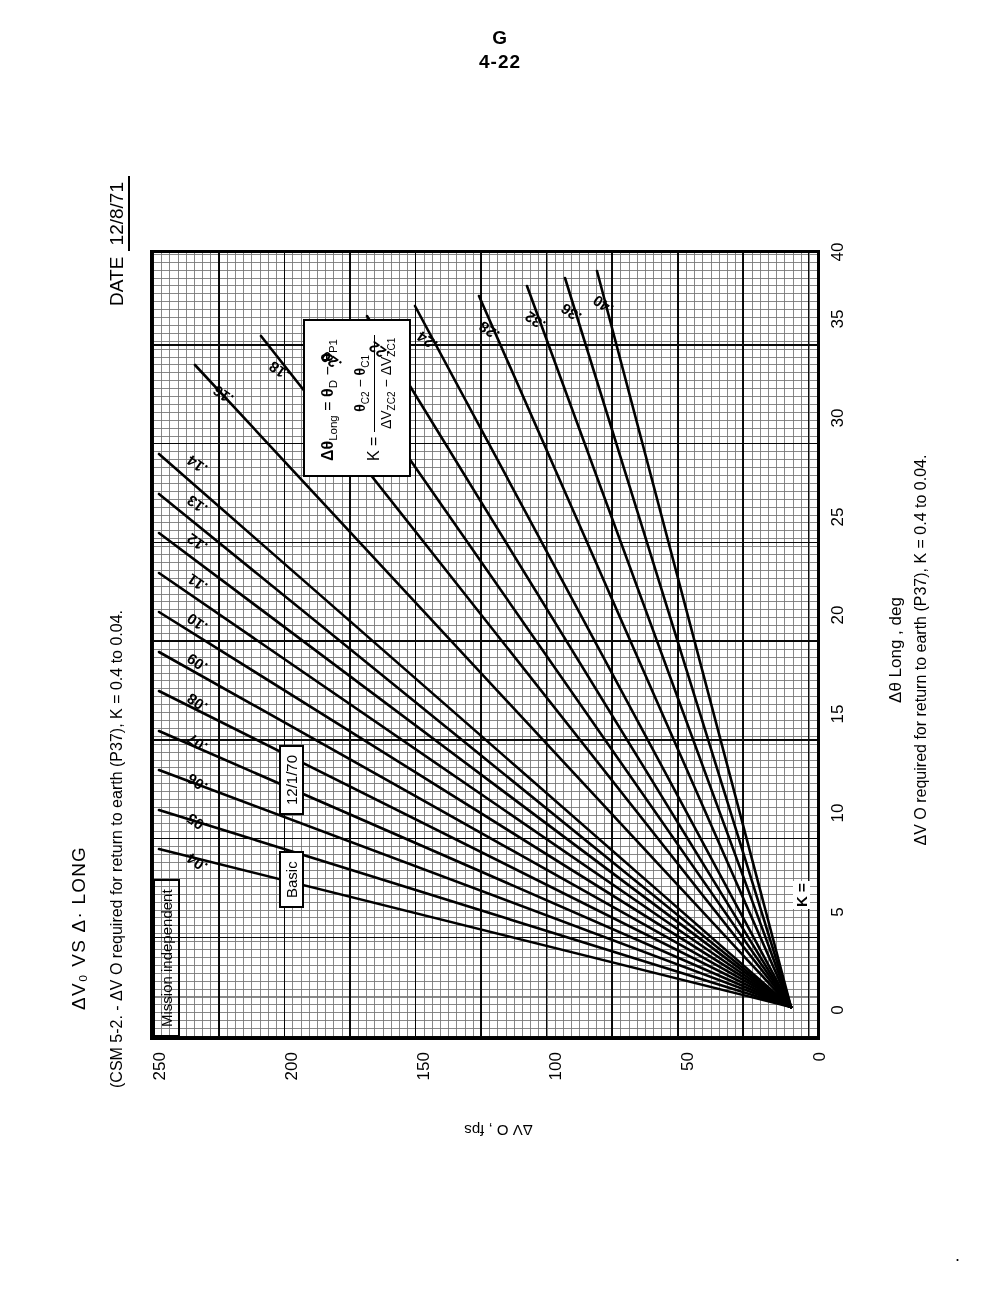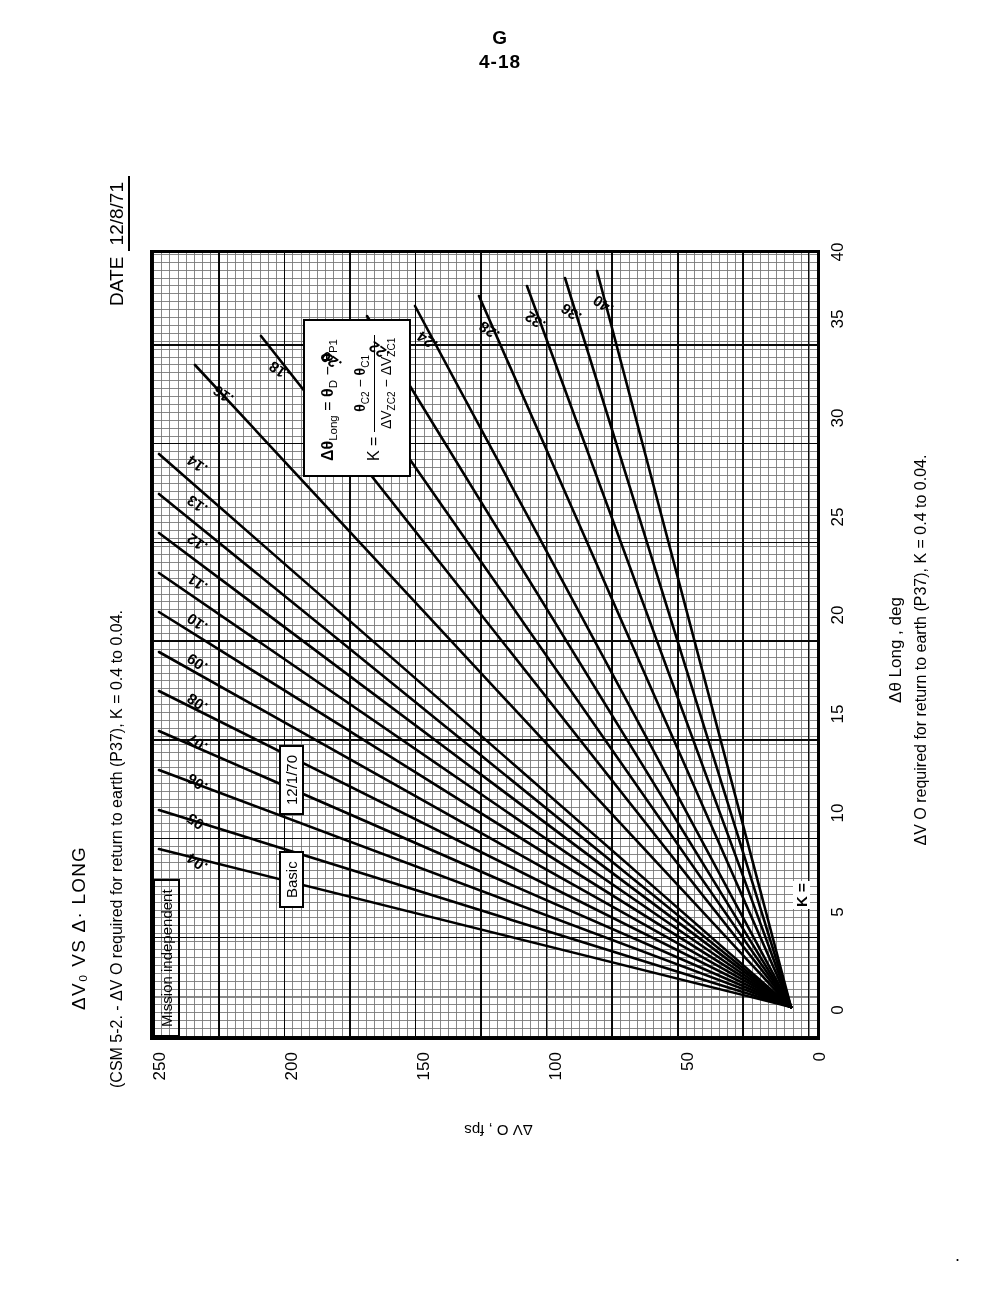--- a/index.html
+++ b/index.html
@@ -242,21 +242,21 @@
     right: 40px;
     bottom: 34px;
     font-size: 18px;
   }
 </style>
 </head>
 <body>
 
 <div id="page-header">
   <div class="g">G</div>
-  <div class="num">4-18</div>
+  <div class="num">4-22</div>
 </div>
 
 <div id="rot-wrap">
   <div id="figure">
 
     <div class="fig-title" id="title-main">ΔV₀  VS  Δ· LONG</div>
     <div id="sub-note">(CSM 5-2. - ΔV O required for return to earth (P37), K = 0.4 to 0.04.</div>
 
     <div id="date-line">
       <span>DATE</span>

